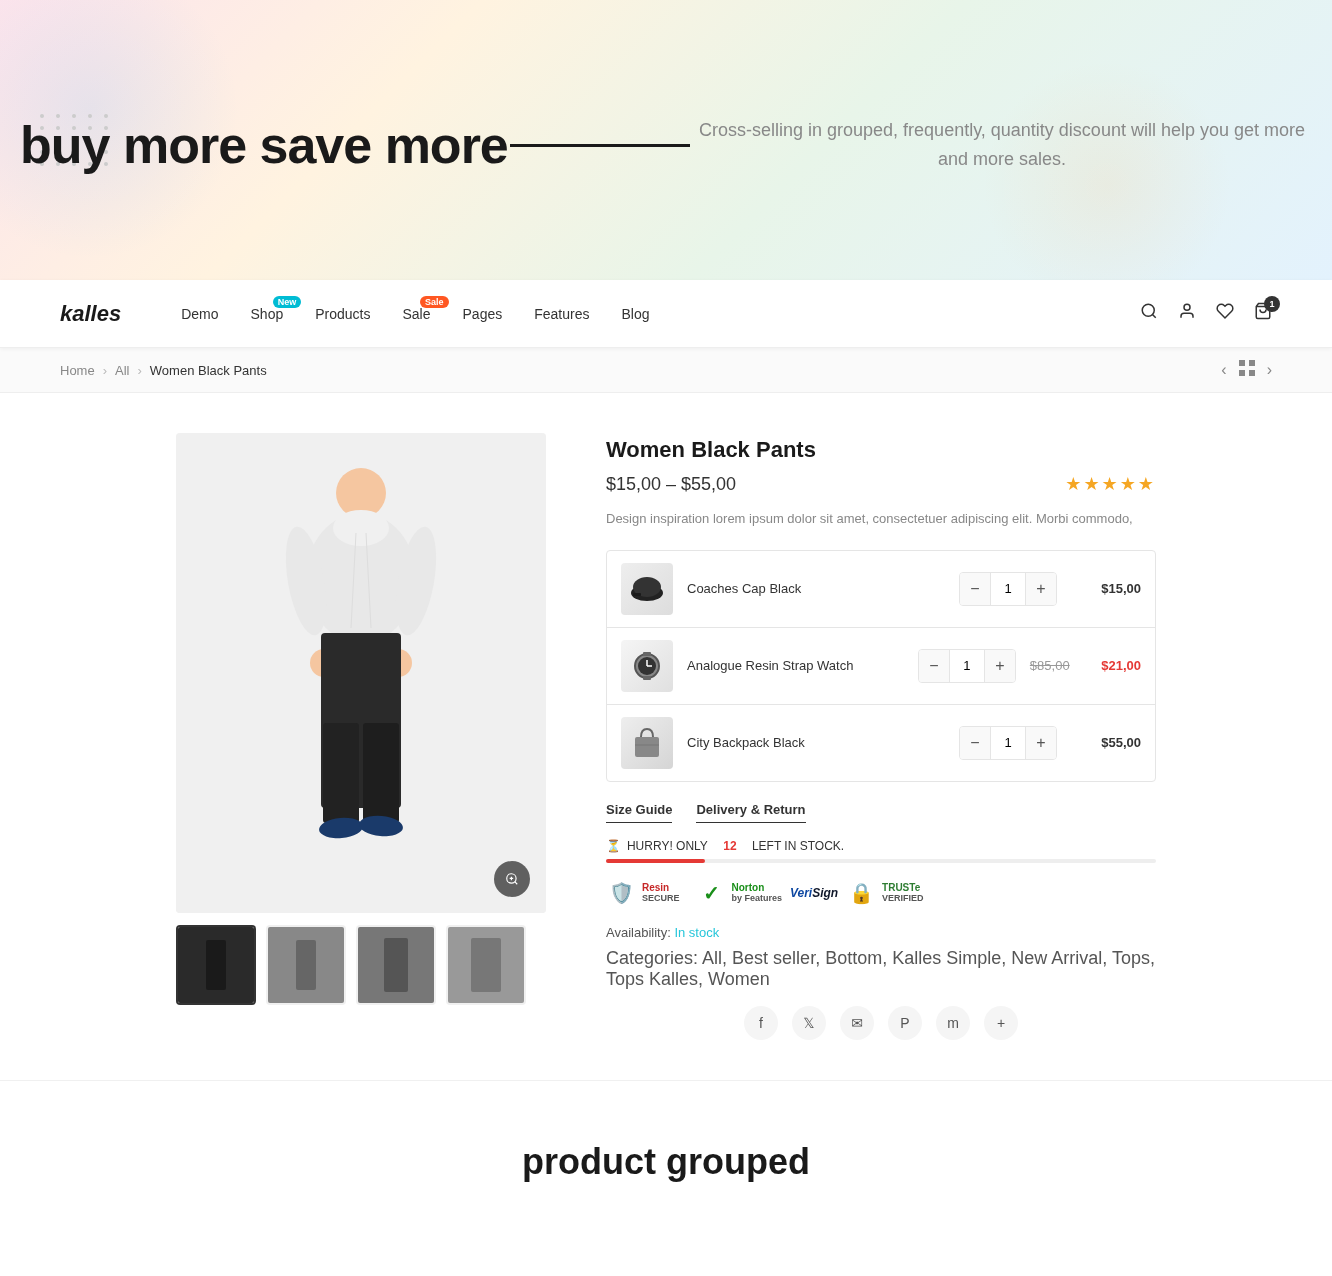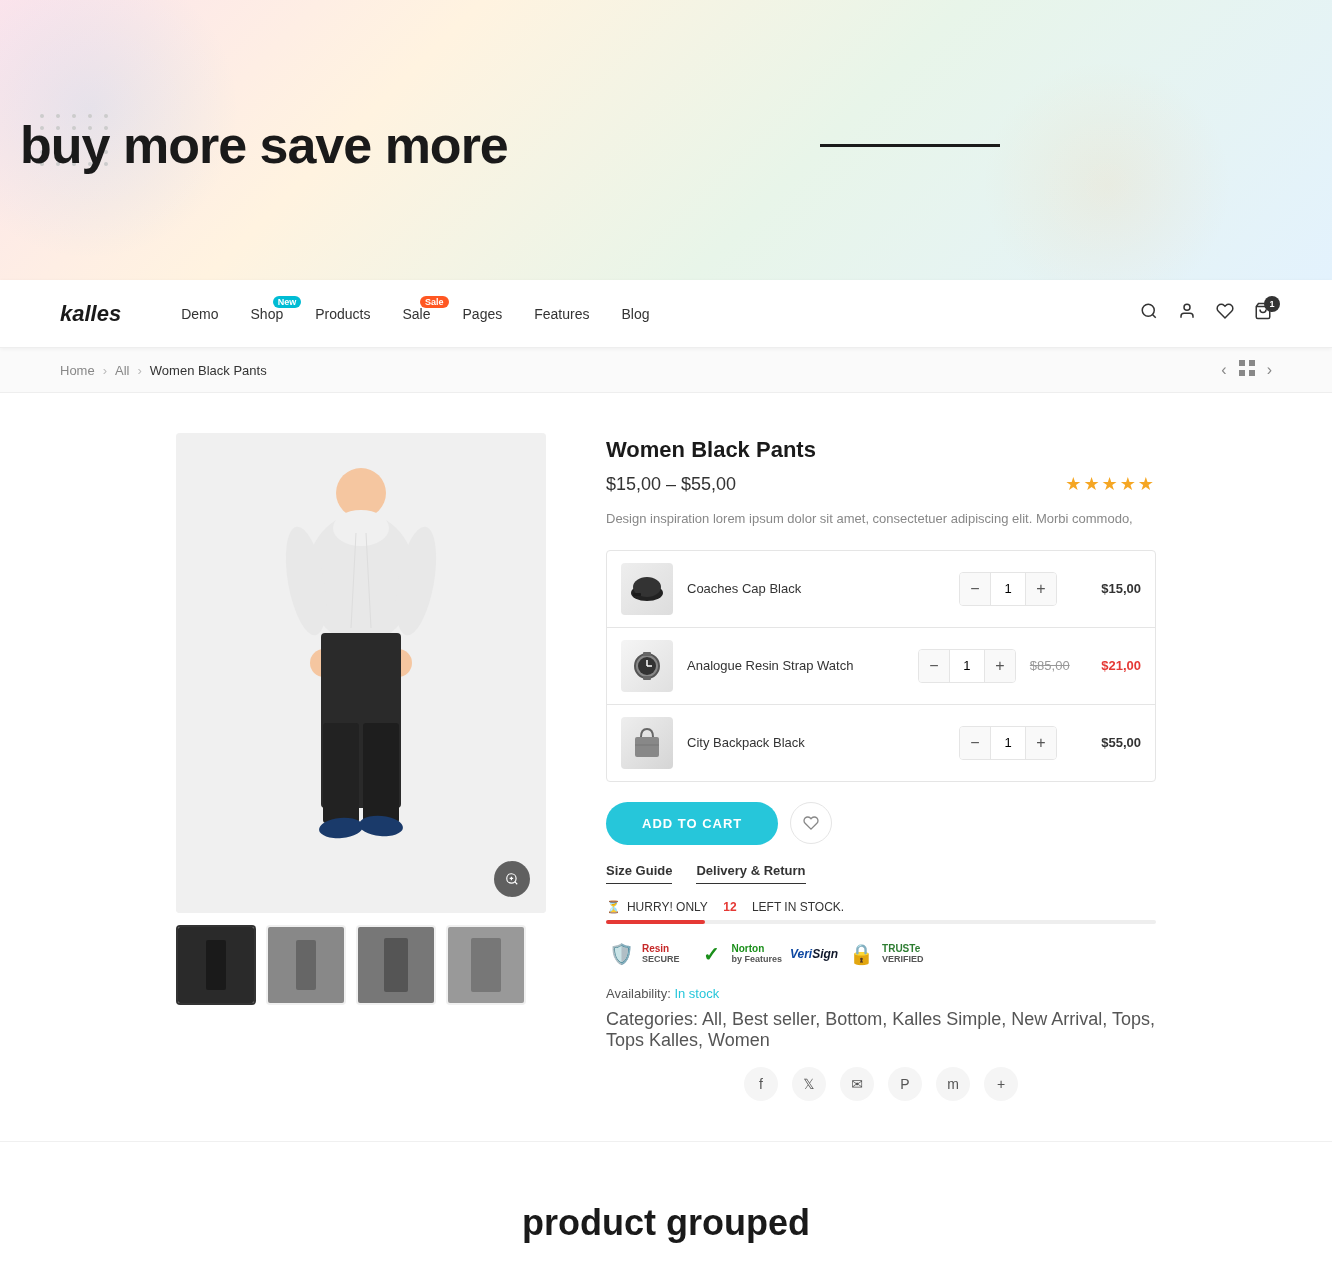--- a/index.html
+++ b/index.html
@@ -539,20 +539,21 @@
       <div class="dot"></div>
       <div class="dot"></div>
     <div class="dot"></div>
       <div class="dot"></div>
       <div class="dot"></div>
       <div class="dot"></div>
       <div class="dot"></div>
   </div>
   <h1 class="hero-title">buy more save more</h1>
   <div class="hero-divider"></div>
+  <p class="hero-subtitle">Cross-selling in grouped, frequently,  quantity discount will help you get more and more sales.</p>
 </section>
 
 <nav>
   <span class="nav-logo">kalles</span>
   <div class="nav-links">
     <a class="nav-link">
       <span>Demo</span>
     </a>
     <a class="nav-link" style="position:relative;">
       <span>Shop</span>
@@ -766,28 +767,20 @@
           <button class="qty-btn">−</button>
           <input class="qty-val" type="text" value="1" style="">
           <button class="qty-btn">+</button>
         </div>
         <div class="item-price">
           <span>$55,00</span>
         </div>
       </div>
     </div>
 
-    <div class="cart-row">
-      <button class="add-to-cart-btn">ADD TO CART</button>
-      <div class="wishlist-btn">
-        <svg width="16" height="16" fill="none" stroke="#888" stroke-width="2" viewBox="0 0 24 24">
-            <path d="M20.84 4.61a5.5 5.5 0 0 0-7.78 0L12 5.67l-1.06-1.06a5.5 5.5 0 0 0-7.78 7.78L12 21.23l8.84-8.84a5.5 5.5 0 0 0 0-7.78z"></path>
-          </svg>
-      </div>
-    </div>
 
     <div class="product-links">
       <a class="product-link">Size Guide</a>
       <a class="product-link">Delivery &amp; Return</a>
     </div>
 
     <div class="stock-urgency">
       <div class="stock-text">
         <span class="hourglass">⏳</span>
         <span>HURRY! ONLY</span>&nbsp;<strong>12</strong>&nbsp;<span>LEFT IN STOCK.</span>

